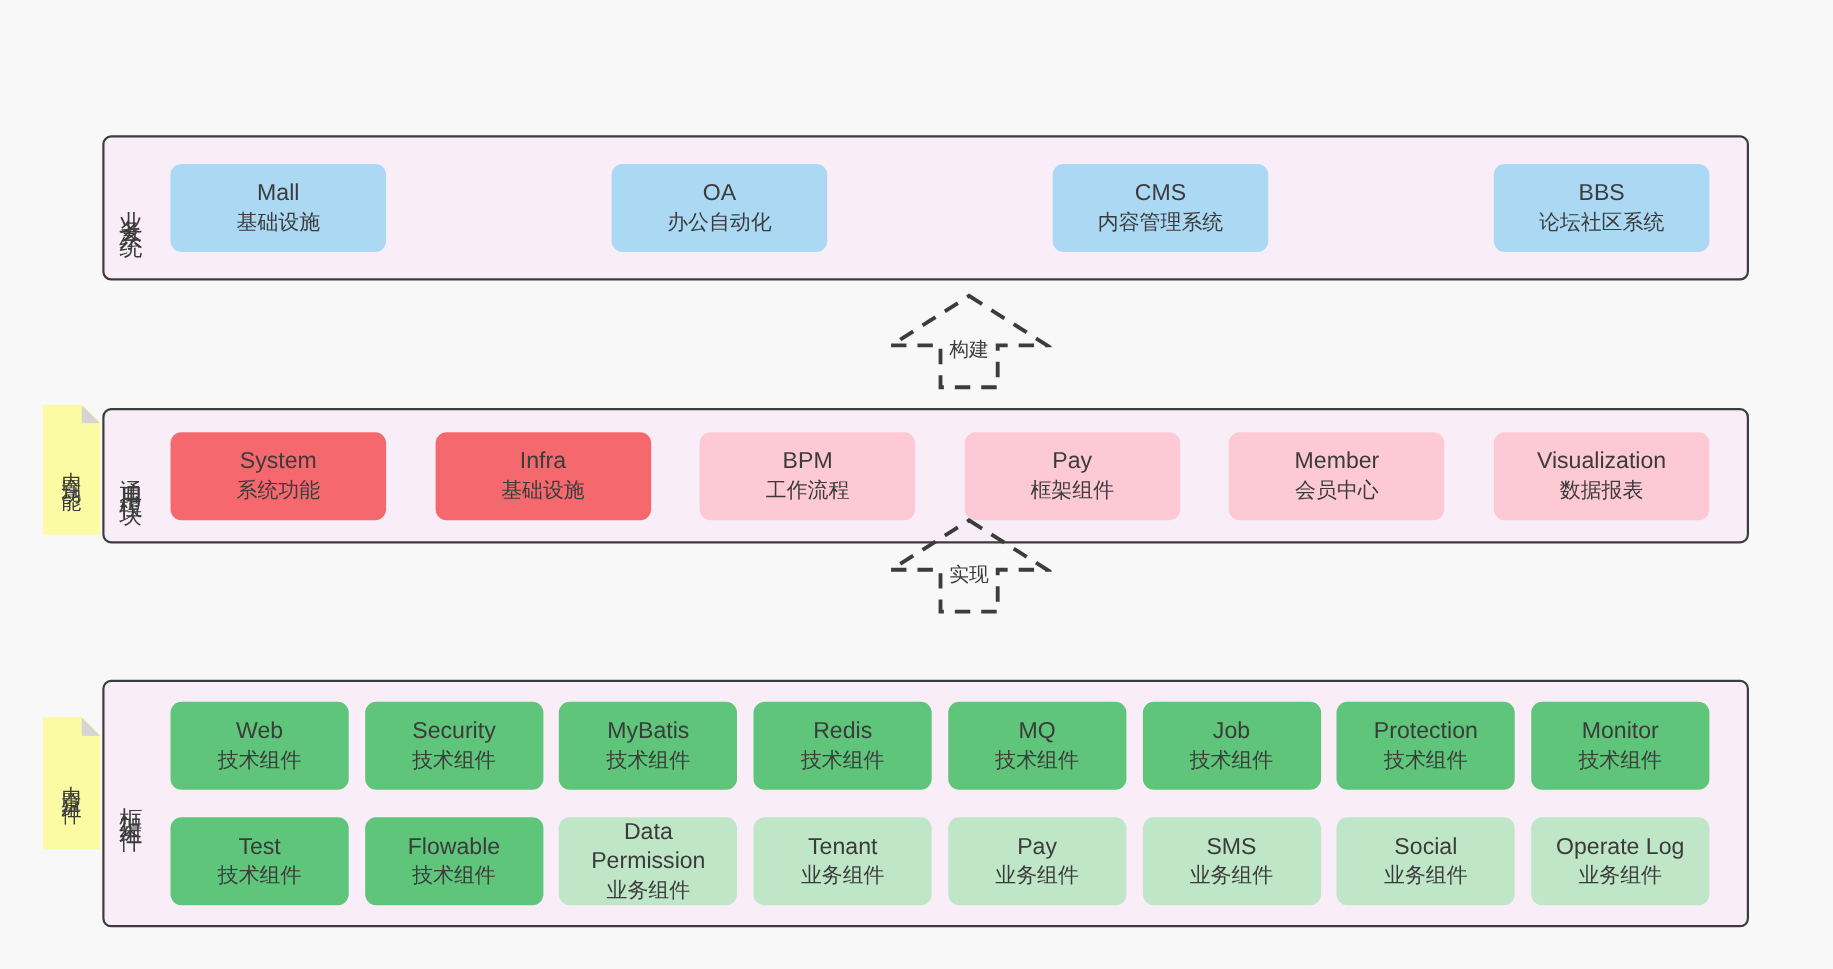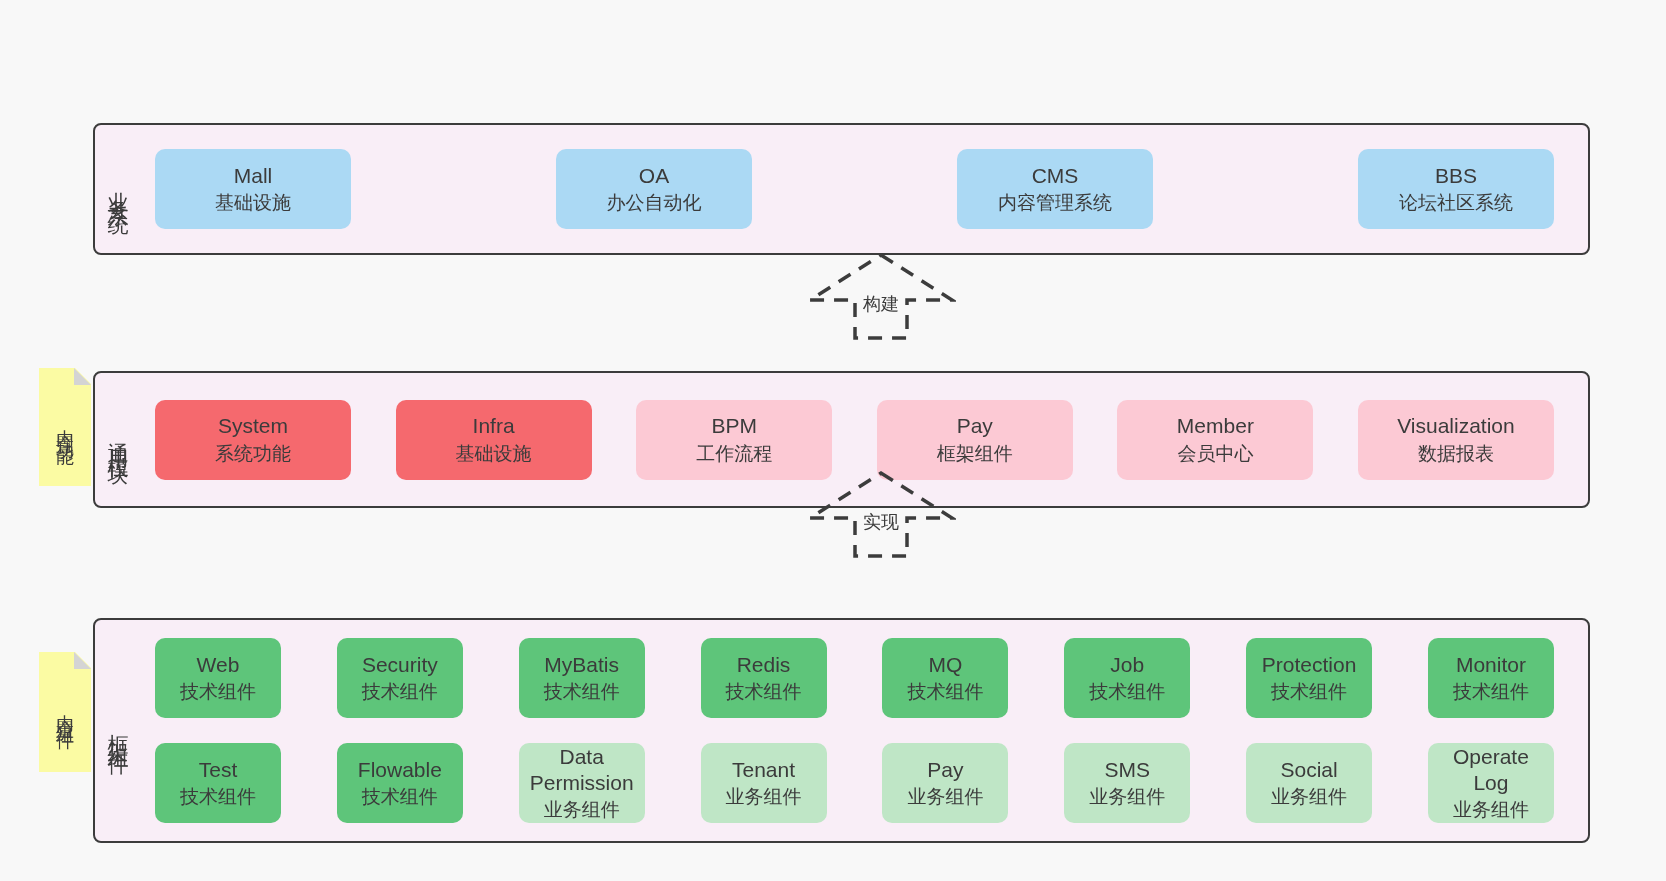--- a/index.html
+++ b/index.html
@@ -21,21 +21,21 @@
     position:absolute; left:60px; right:34px; top:0; bottom:0;
     display:flex; flex-direction:column; justify-content:center; gap:25px;
   }
   .row { display:flex; justify-content:space-between; }
   .box {
     height:80px; border-radius:10px; box-sizing:border-box; padding:4px 6px;
     display:flex; flex-direction:column; align-items:center; justify-content:center;
     text-align:center;
   }
   .row .box { width:196px; }
-  .row.cols8 .box { width:126px; }
+  .row.cols8 .box { width:162px; }
   .box .t { font-size:21px; line-height:1.22; }
   .box .s { font-size:19px; line-height:1.2; margin-top:4px; }
   .blue       { background:#abd9f4; }
   .red        { background:#f5696e; }
   .pink       { background:#fcc9d4;align-items:center; }
   .green      { background:#5ec57a; }
   .lightgreen { background:#bfe6c6; }
   .note {
     position:absolute; left:39px; width:52px; background:#fbfba3;
   }
@@ -90,28 +90,28 @@
         <div class="s">内容管理系统</div>
       </div>
       <div class="box blue">
         <div class="t">BBS</div>
         <div class="s">论坛社区系统</div>
       </div>
     </div>
   </div>
 </div>
 
-<div class="arrow" style="top:250px;">
+<div class="arrow" style="top:264px;">
   <svg viewBox="0 0 150 92">
     <polygon points="75,5 146,50 101,50 101,88 49,88 49,50 4,50" fill="none" stroke="#3c3c3c" stroke-width="3.5" stroke-dasharray="14 10"></polygon>
   </svg>
   <div class="arrow-label">构建</div>
 </div>
 
-<div class="layer" style="top:371px;height:137px;">
+<div class="layer" style="top:371px;height:123px;">
   <div class="vlabel">通用模块</div>
   <div class="rows">
     <div class="row">
       <div class="box red">
         <div class="t">System</div>
         <div class="s">系统功能</div>
       </div>
       <div class="box red">
         <div class="t">Infra</div>
         <div class="s">基础设施</div>

